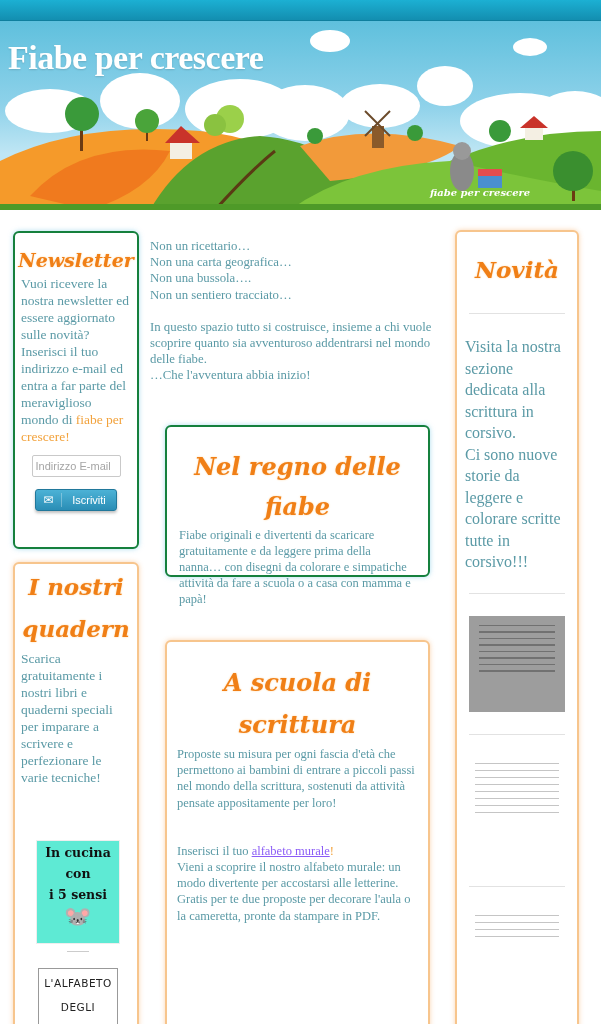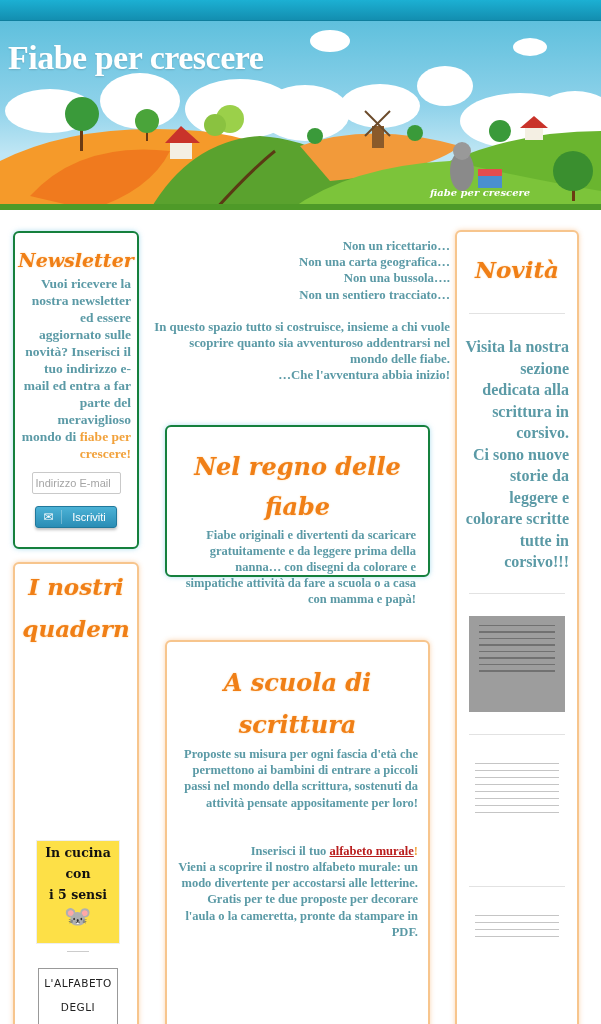--- a/index.html
+++ b/index.html
@@ -18,62 +18,62 @@
     .logo-text { position: absolute; left: 430px; top: 166px; font-family: "DejaVu Serif", serif;
       font-style: italic; font-size: 10px; color: #ffffff; font-weight: bold; }
 
     .box { position: absolute; background: #fff; border-radius: 6px; }
     .box.blue { border: 2px solid #15803d; box-shadow: 0 0 5px rgba(120,200,230,0.6); }
     .box.orange { border: 2px solid #f7c58d; box-shadow: 0 0 5px rgba(245,160,80,0.45); }
 
     .script { font-family: "DejaVu Serif", serif; font-style: italic; font-weight: bold; color: #f07f16;
       text-align: center; text-shadow: 0 0 2px #ffd39d; }
 
-    .btxt { font-weight: bold; text-align: right; color: #5b9aa6; font-size: 13.5px; line-height: 17px; }
+    .btxt { font-weight: normal; text-align: left; color: #5b9aa6; font-size: 13.5px; line-height: 17px; }
     .orange-t { color: #f2a23c; }
 
     
     #newsletter { left: 13px; top: 231px; width: 126px; height: 318px; }
     #newsletter .script { font-size: 19px; margin-top: 16px; }
     #newsletter .btxt { padding: 4px 6px 0; }
     .email { display: block; margin: 10px auto 12px; width: 89px; height: 22px; border: 1px solid #c9c9c9;
       border-radius: 2px; font-family: "Liberation Sans", sans-serif; font-size: 11px; padding: 2px 3px; color: #999; }
     .email::placeholder { color: #a5a5a5; }
     .sub-btn { display: flex; margin: 6px auto 0; width: 82px; height: 22px; border-radius: 3px;
       background: linear-gradient(#4cb2d6, #2a8db5); border: 1px solid #21789b; box-shadow: 0 2px 3px rgba(0,0,0,0.25);
       color: #fff; font-family: "Liberation Sans", sans-serif; font-size: 11px; align-items: center; cursor: pointer; }
     .sub-btn .ic { width: 26px; text-align: center; border-right: 1px solid rgba(255,255,255,0.3); font-size: 12px; }
     .sub-btn .lbl { flex: 1; text-align: center; }
 
     
     #quaderni { left: 13px; top: 562px; width: 126px; height: 470px; }
     #quaderni .script { font-size: 23px; line-height: 42px; margin-top: 2px; }
     #quaderni .btxt { padding: 0 6px; margin-top: 0; }
-    .book1 { position: absolute; left: 21px; top: 276px; width: 84px; height: 104px; background: #fde047;
+    .book1 { position: absolute; left: 21px; top: 276px; width: 84px; height: 104px; background: #5eead4;
       border: 1px solid #eee; text-align: center; }
     .book1 .bt { font-family: "DejaVu Serif", serif; font-weight: bold; font-size: 12.5px; line-height: 19px; color: #111; margin-top: 2px; }
     .book1 .mouse { font-size: 22px; color: #777; line-height: 26px; }
     .book-sep { position: absolute; left: 52px; top: 387px; width: 22px; height: 1px; background: #ccc; }
     .book2 { position: absolute; left: 23px; top: 404px; width: 80px; height: 70px; border: 1px solid #999; text-align: center;
       font-family: "DejaVu Sans", sans-serif; font-size: 10.5px; color: #222; line-height: 24px; padding-top: 2px; letter-spacing: 0.5px; }
 
     
     #intro { position: absolute; left: 150px; top: 238px; width: 300px; }
     #intro .btxt { font-size: 12.8px; line-height: 16.2px; }
     #intro .gap { height: 16px; }
 
     #regno { left: 165px; top: 425px; width: 265px; height: 152px; }
     #regno .script { font-size: 24px; line-height: 40px; margin-top: 20px; padding: 0 20px; }
     #regno .btxt { font-size: 12.5px; line-height: 16px; padding: 0 12px; }
 
     #scuola { left: 165px; top: 640px; width: 265px; height: 400px; }
     #scuola .script { font-size: 24px; line-height: 42px; margin-top: 20px; padding: 0 40px; }
     #scuola .btxt { font-size: 12.5px; line-height: 16.2px; padding: 0 10px; }
     #scuola .gap { height: 32px; }
-    .link { color: #b91c1c; text-decoration: underline; cursor: pointer; }
+    .link { color: #8b5cf6; text-decoration: underline; cursor: pointer; }
 
     
     #novita { left: 455px; top: 230px; width: 124px; height: 810px; }
     #novita .script { font-size: 23px; margin-top: 24px; }
     .hr { height: 1px; background: #e2e2e2; margin: 0 12px; }
     #novita .btxt { font-size: 16px; line-height: 21.5px; padding: 0 8px; }
     .thumb { margin: 0 auto; width: 96px; }
     .thumb.gray { background: #9d9d9d; height: 96px; position: relative; }
     .thumb .line { height: 1.5px; margin: 5px 10px 0; background: rgba(60,60,60,0.45); }
     .thumb.white { height: 105px; position: relative; }
@@ -149,20 +149,21 @@
   </div>
   <input class="email" type="text" placeholder="Indirizzo E-mail" style="">
   <div class="sub-btn">
     <span class="ic">✉</span>
     <span class="lbl">Iscriviti</span>
   </div>
 </div>
 
 <div class="box orange" id="quaderni">
   <div class="script">I nostri quadern</div>
+  <div class="btxt">Scarica gratuitamente i nostri libri e quaderni speciali per imparare a scrivere e perfezionare le varie tecniche!</div>
   <div class="book1">
     <div class="bt">In cucina</div>
     <div class="bt">con</div>
     <div class="bt">i 5 sensi</div>
     <div class="mouse">🐭</div>
   </div>
   <div class="book-sep"></div>
   <div class="book2">
     <div>L'ALFABETO</div>
     <div>DEGLI</div>

